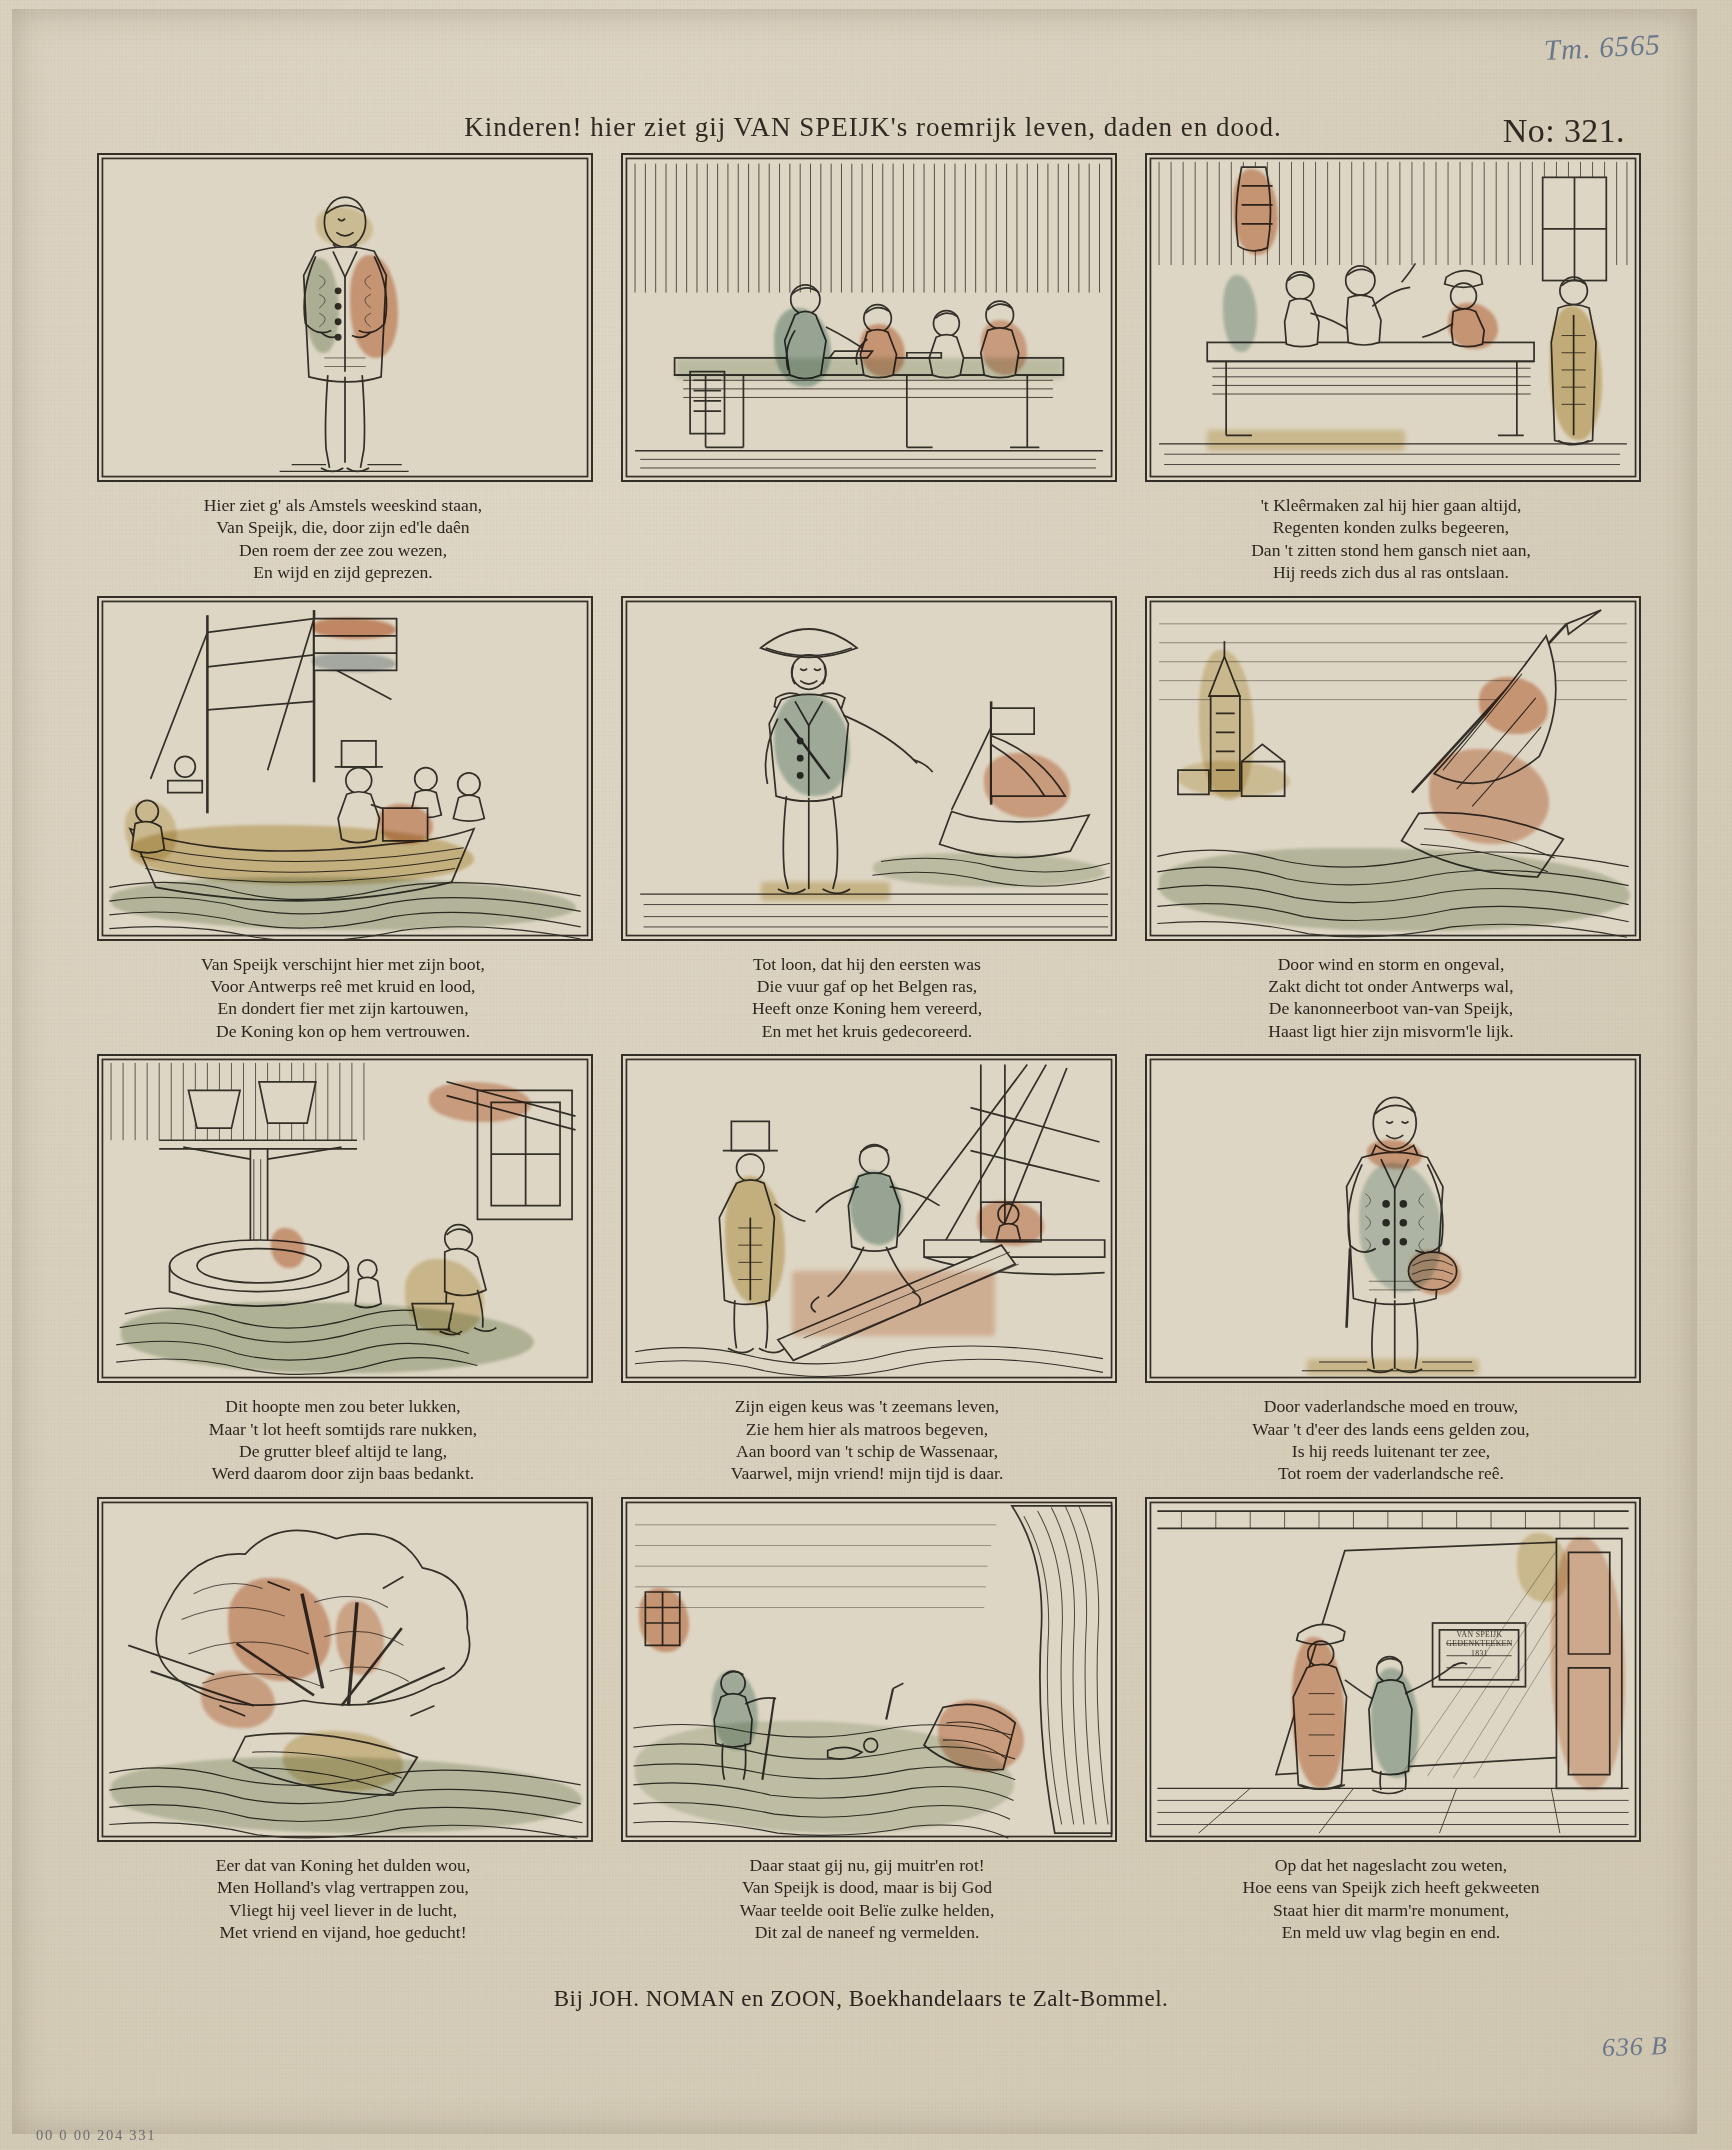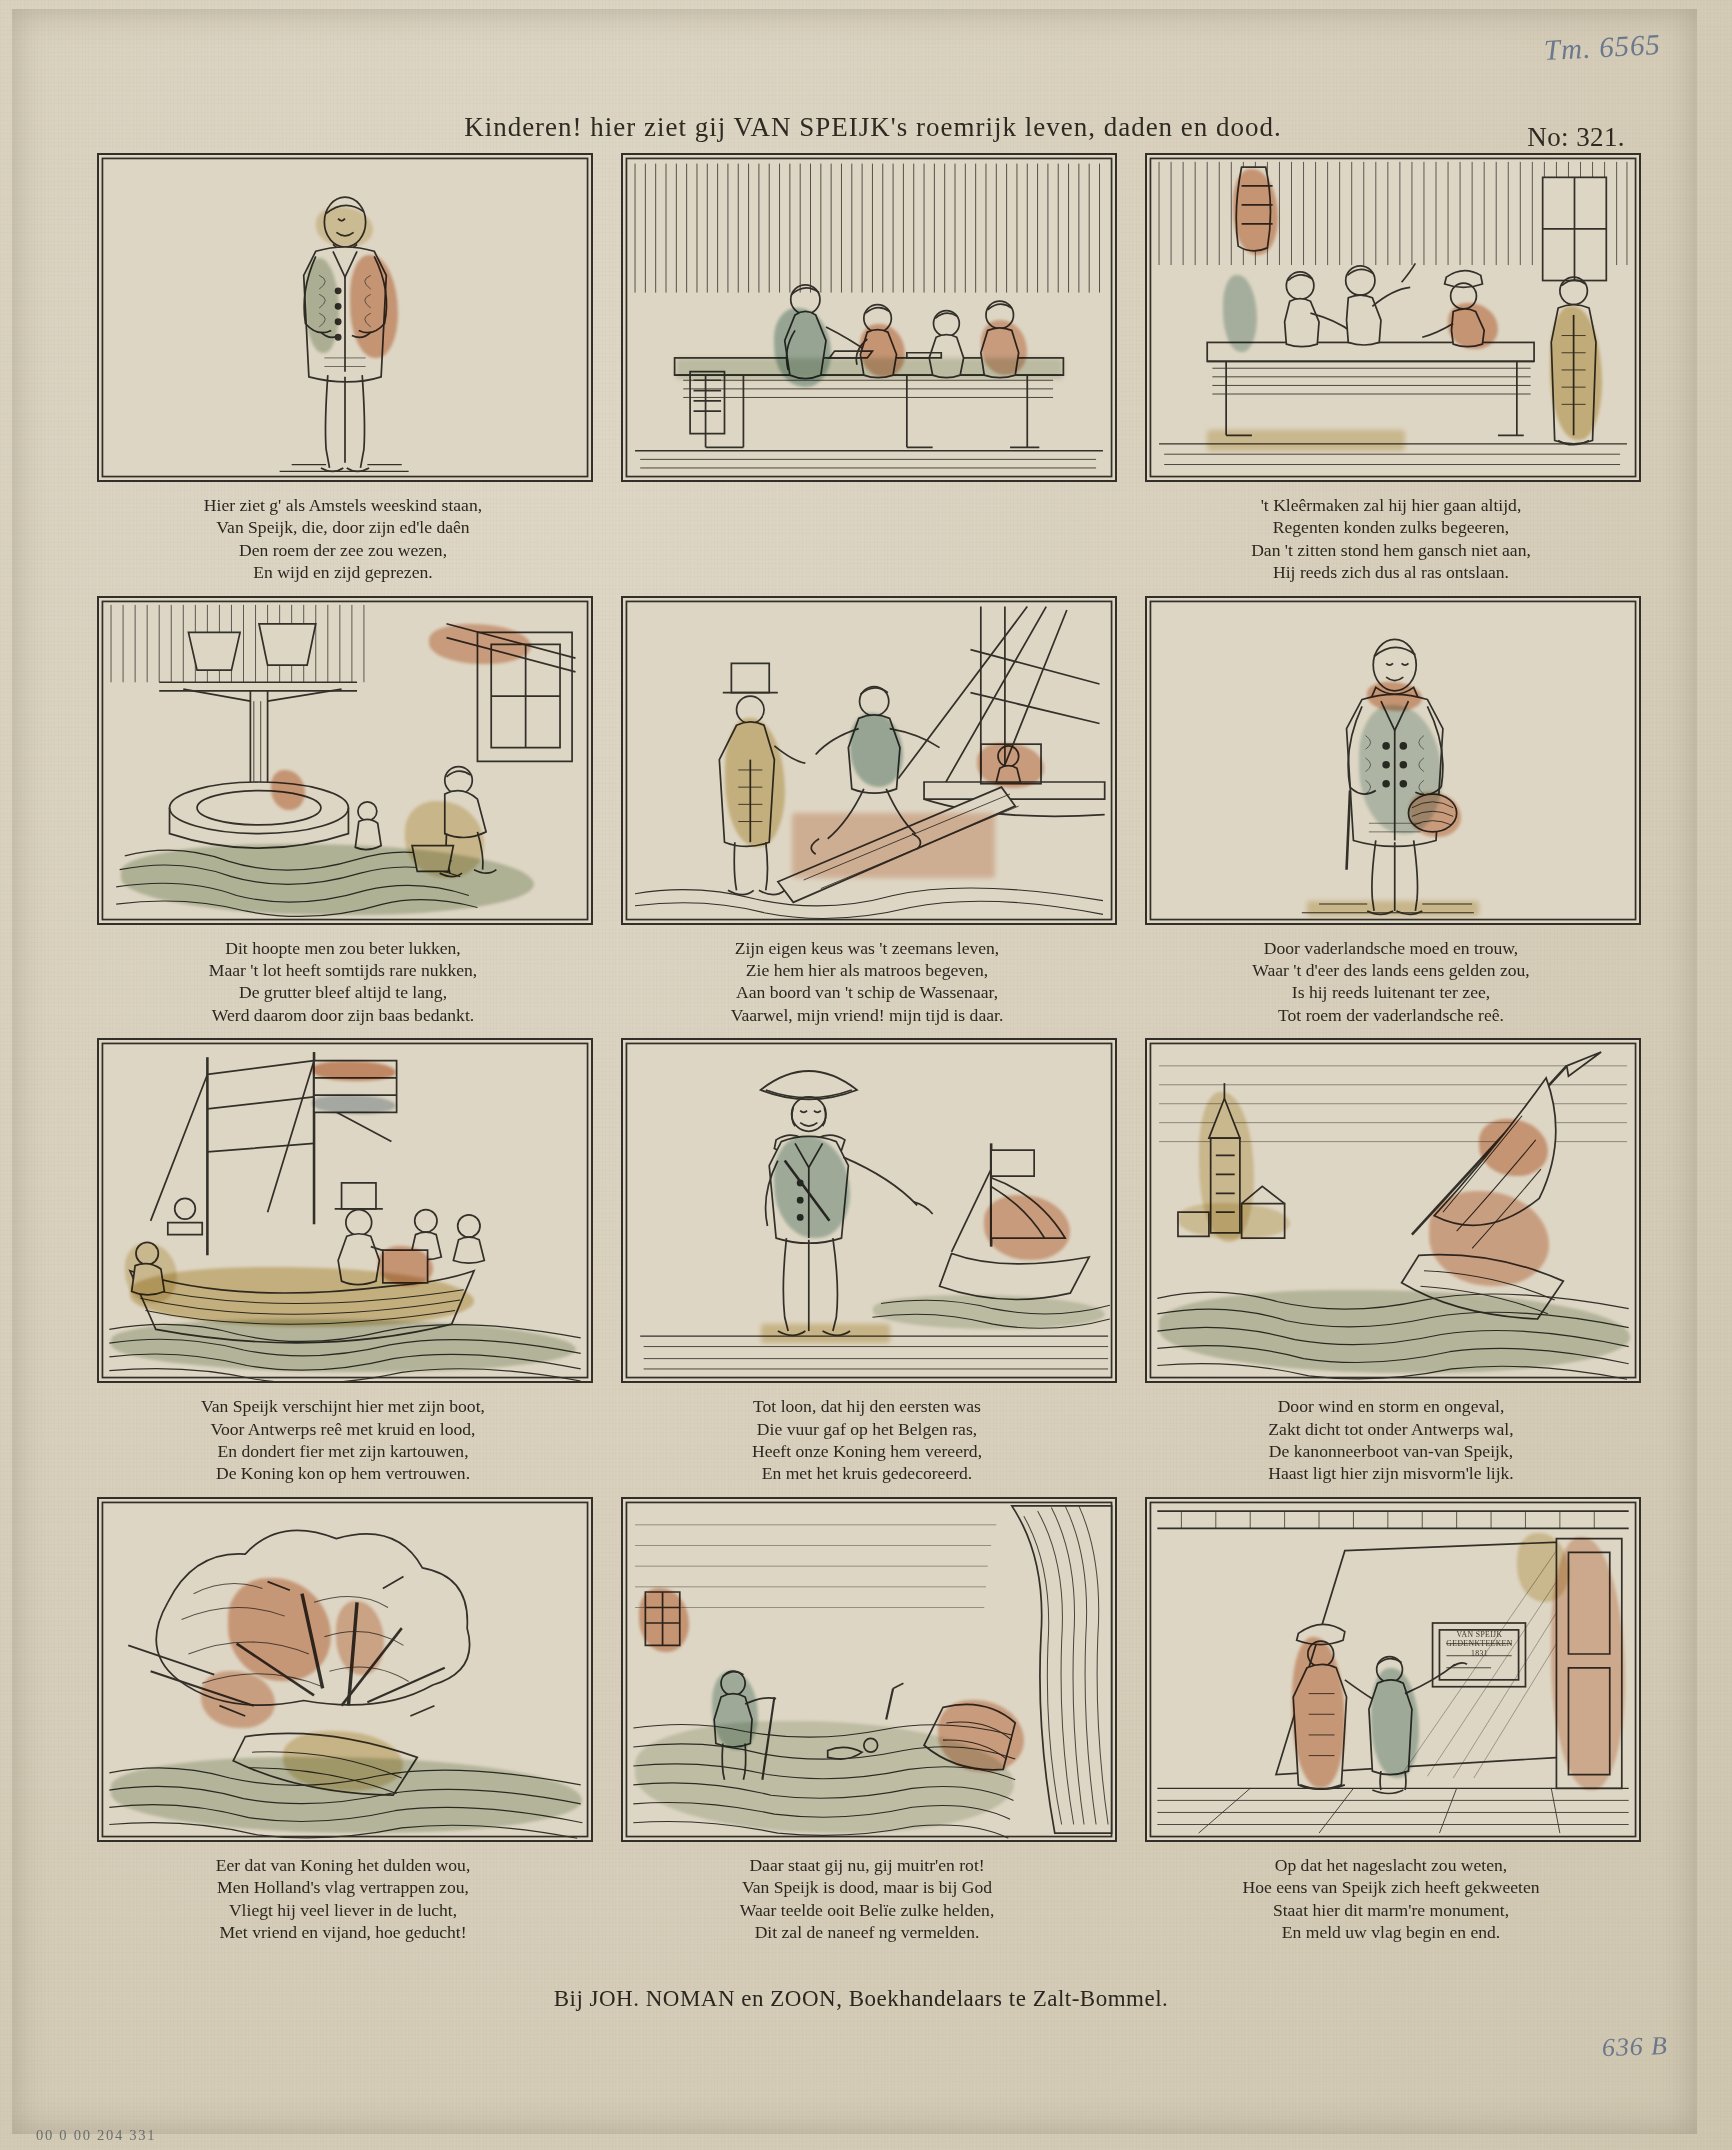--- a/index.html
+++ b/index.html
@@ -89,22 +89,22 @@
     font-size: 27px;
     letter-spacing: 1px;
     color: #2e2a22;
     font-family: "Liberation Serif", serif;
     white-space: nowrap;
     margin-left: 24px;
   }
   .issue-no {
     position: absolute;
     right: 45px;
-    top: 79px;
-    font-size: 27px;
+    top: 69px;
+    font-size: 34px;
     color: #2e2a22;
     letter-spacing: 0.4px;
   }
   
   .grid {
     position: absolute;
     left: 45px;
     top: 110px;
     width: 1540px;
   }
@@ -393,20 +393,223 @@
             <div>Regenten konden zulks begeeren,</div>
             <div>Dan 't zitten stond hem gansch niet aan,</div>
             <div>Hij reeds zich dus al ras ontslaan.</div>
           </div>
         </div>
       </div>
 
       <div class="row">
 
         <div class="cell">
+          <div class="frame tall">
+            <div class="ill">
+              <svg viewBox="0 0 572 396" preserveAspectRatio="none">
+                <rect x="4" y="4" width="564" height="388" fill="none" stroke="#33302a" stroke-width="2"></rect>
+                <g stroke="#33302a" stroke-width="2" fill="none">
+
+                  <path d="M126 20 v230" stroke-width="3"></path>
+                  <path d="M250 14 v200" stroke-width="3"></path>
+                  <path d="M126 40 l124 -16 M126 80 l124 -14 M126 130 l124 -10"></path>
+                  <path d="M60 210 l66 -170 M196 200 l54 -176"></path>
+                  <path d="M250 30 l90 40 M250 70 l90 48"></path>
+
+                  <path d="M250 24 h96 v60 h-96 z" fill="#ded6c4"></path>
+                  <path d="M250 44 h96 M250 64 h96"></path>
+
+                  <path d="M36 268 q120 40 300 18 q60 -4 100 -18 l-26 62 q-160 40 -344 6 z" fill="#ded6c4"></path>
+                  <g stroke-width="1.2">
+                    <path d="M44 286 q160 38 380 4 M48 300 q160 36 372 2 M54 314 q156 32 360 0"></path>
+                  </g>
+
+                  <g>
+                    <path d="M80 212 h40 v14 h-40 z" fill="#ded6c4"></path>
+                    <circle cx="100" cy="196" r="12"></circle>
+                  </g>
+
+                  <g>
+                    <path d="M282 166 h40 v30 h-40 z" fill="#ded6c4"></path>
+                    <path d="M274 196 h56"></path>
+                    <circle cx="302" cy="212" r="15"></circle>
+                    <path d="M288 228 q14 -6 28 0 l10 28 l-4 24 q-22 8 -40 0 l-4 -24 z" fill="#ded6c4"></path>
+                    <path d="M316 240 q30 8 46 24"></path>
+                  </g>
+
+                  <g>
+                    <circle cx="380" cy="210" r="13"></circle>
+                    <path d="M368 226 q12 -6 24 0 l6 26 q-18 6 -36 0 z" fill="#ded6c4"></path>
+                    <circle cx="430" cy="216" r="13"></circle>
+                    <path d="M418 232 q12 -6 24 0 l6 24 q-18 6 -36 0 z" fill="#ded6c4"></path>
+                  </g>
+
+                  <path d="M330 244 h52 v38 h-52 z" fill="#ded6c4"></path>
+
+                  <g>
+                    <circle cx="56" cy="248" r="13"></circle>
+                    <path d="M42 262 q16 -6 30 4 l4 26 q-20 8 -38 0 z" fill="#ded6c4"></path>
+                  </g>
+
+                  <g stroke-width="1.4">
+                    <path d="M12 336 q80 -14 150 6 q80 18 170 -4 q90 -18 228 8"></path>
+                    <path d="M12 352 q80 -12 156 8 q80 16 170 -6 q90 -16 222 10"></path>
+                    <path d="M12 368 q80 -10 160 10 q80 14 170 -8 q90 -14 218 12"></path>
+                    <path d="M12 384 q90 -8 170 10 q80 12 170 -8 q90 -12 208 10"></path>
+                  </g>
+                </g>
+              </svg>
+            </div>
+            <div class="wash w-orange" style="left:213px;top:20.6px;width:84px;height:20.6px;opacity:.6;"></div>
+            <div class="wash w-blue" style="left:213px;top:55px;width:84px;height:19px;opacity:.45;"></div>
+            <div class="wash w-ochre" style="left:31px;top:227px;width:344px;height:60px;opacity:.5;"></div>
+            <div class="wash w-orange" style="left:279px;top:206px;width:55px;height:40px;opacity:.5;"></div>
+            <div class="wash w-green" style="left:12px;top:279px;width:465px;height:53px;opacity:.35;"></div>
+            <div class="wash w-ochre" style="left:26px;top:203px;width:52px;height:60px;opacity:.4;"></div>
+          </div>
+          <div class="caption">
+            <div>Van Speijk verschijnt hier met zijn boot,</div>
+            <div>Voor Antwerps reê met kruid en lood,</div>
+            <div>En dondert fier met zijn kartouwen,</div>
+            <div>De Koning kon op hem vertrouwen.</div>
+          </div>
+        </div>
+
+        <div class="cell">
+          <div class="frame tall">
+            <div class="ill">
+              <svg viewBox="0 0 572 396" preserveAspectRatio="none">
+                <rect x="4" y="4" width="564" height="388" fill="none" stroke="#33302a" stroke-width="2"></rect>
+                <g stroke="#33302a" stroke-width="2" fill="none">
+
+                  <path d="M160 58 q56 -44 112 0 q-56 22 -112 0 z" fill="#ded6c4"></path>
+                  <path d="M166 58 q50 18 100 0"></path>
+
+                  <circle cx="216" cy="86" r="20"></circle>
+                  <path d="M206 82 q4 4 8 0 M222 82 q4 4 8 0"></path>
+                  <path d="M206 96 q10 8 20 0"></path>
+
+                  <path d="M198 78 q-4 14 2 22 M234 78 q4 14 -2 22"></path>
+
+                  <path d="M178 116 q16 -10 30 -2 l-2 14 q-16 6 -30 -2 z" fill="#ded6c4"></path>
+                  <path d="M226 114 q16 -8 32 2 l-4 12 q-16 6 -30 0 z" fill="#ded6c4"></path>
+
+                  <path d="M184 118 q32 -12 64 0 l14 28 l-8 84 q-38 12 -76 0 l-8 -84 z" fill="#ded6c4"></path>
+                  <path d="M200 120 l16 28 l16 -28"></path>
+                  <path d="M216 148 v82"></path>
+                  <circle cx="206" cy="166" r="3" fill="#33302a"></circle>
+                  <circle cx="206" cy="186" r="3" fill="#33302a"></circle>
+                  <circle cx="206" cy="206" r="3" fill="#33302a"></circle>
+
+                  <path d="M188 140 l52 70" stroke-width="3"></path>
+
+                  <path d="M256 136 q56 24 86 56"></path>
+                  <path d="M338 188 q14 4 22 14"></path>
+
+                  <path d="M180 140 q-20 40 -12 76"></path>
+
+                  <path d="M190 230 q-6 56 -2 92 l4 16"></path>
+                  <path d="M244 230 q8 56 4 92 l-4 16"></path>
+                  <path d="M216 232 v106"></path>
+
+                  <path d="M180 338 q18 10 32 0 M232 338 q18 10 32 0"></path>
+
+                  <path d="M428 120 v120" stroke-width="3"></path>
+                  <path d="M428 128 h50 v30 h-50 z" fill="#ded6c4"></path>
+                  <path d="M428 160 q56 20 86 70 l-86 0 z" fill="#ded6c4"></path>
+                  <path d="M428 170 q40 24 62 60"></path>
+                  <path d="M382 248 q60 22 160 4 l-22 42 q-78 18 -152 -8 z" fill="#ded6c4"></path>
+                  <path d="M428 150 l-46 96"></path>
+
+                  <g stroke-width="1.3">
+                    <path d="M300 306 q70 -10 130 6 q70 14 136 -4"></path>
+                    <path d="M290 322 q70 -10 140 8 q70 12 136 -6"></path>
+                  </g>
+
+                  <path d="M20 344 h544" stroke-width="1.5"></path>
+                  <g stroke-width="1">
+                      <path d="M24 356 h540 M24 370 h540 M24 382 h540"></path>
+                    </g>
+                </g>
+              </svg>
+            </div>
+            <div class="wash w-teal" style="left:151px;top:96px;width:76px;height:102px;opacity:.45;"></div>
+            <div class="wash w-orange" style="left:361px;top:155px;width:86px;height:65px;opacity:.45;"></div>
+            <div class="wash w-ochre rect-wash" style="left:138px;top:284px;width:129px;height:19px;opacity:.45;"></div>
+            <div class="wash w-green" style="left:250px;top:255px;width:232px;height:34px;opacity:.28;"></div>
+          </div>
+          <div class="caption">
+            <div>Tot loon, dat hij den eersten was</div>
+            <div>Die vuur gaf op het Belgen ras,</div>
+            <div>Heeft onze Koning hem vereerd,</div>
+            <div>En met het kruis gedecoreerd.</div>
+          </div>
+        </div>
+
+        <div class="cell">
+          <div class="frame tall">
+            <div class="ill">
+              <svg viewBox="0 0 572 396" preserveAspectRatio="none">
+                <rect x="4" y="4" width="564" height="388" fill="none" stroke="#33302a" stroke-width="2"></rect>
+                <g stroke="#33302a" stroke-width="2" fill="none">
+
+                  <g stroke-width="1" opacity=".55">
+                    <path d="M14 30 h544 M14 52 h544 M14 74 h544 M14 96 h544 M14 118 h544"></path>
+                  </g>
+
+                  <path d="M72 114 l18 -46 l18 46 z" fill="#ded6c4"></path>
+                  <path d="M74 114 h34 v110 h-34 z" fill="#ded6c4"></path>
+                  <path d="M80 134 h22 M80 156 h22 M80 178 h22 M80 200 h22"></path>
+                  <path d="M90 68 v-18"></path>
+
+                  <path d="M36 200 h36 v28 h-36 z" fill="#ded6c4"></path>
+                  <path d="M110 190 h50 v40 h-50 z" fill="#ded6c4"></path>
+                  <path d="M110 190 l24 -20 l26 20"></path>
+
+                  <path d="M488 30 l-180 196" stroke-width="3"></path>
+                  <path d="M464 44 q-60 84 -130 160 q60 30 122 -20 q34 -70 8 -140 z" fill="#ded6c4"></path>
+                  <g stroke-width="1.2">
+                    <path d="M436 88 q-50 62 -92 112 M452 116 q-50 60 -92 106 M458 150 q-44 52 -80 92"></path>
+                  </g>
+
+                  <path d="M488 30 l40 -16 l-38 28 z" fill="#ded6c4"></path>
+
+                  <path d="M316 250 q86 -6 168 30 l-30 44 q-94 -4 -158 -42 z" fill="#ded6c4"></path>
+                  <g stroke-width="1.2">
+                    <path d="M322 268 q84 4 152 34 M318 286 q84 6 148 32"></path>
+                  </g>
+
+                  <g stroke-width="1.4">
+                    <path d="M12 300 q70 -16 140 4 q80 18 170 -2 q90 -18 238 10"></path>
+                    <path d="M12 318 q80 -14 150 8 q80 16 170 -4 q90 -16 228 12"></path>
+                    <path d="M12 338 q80 -12 160 10 q80 14 170 -6 q90 -14 218 14"></path>
+                    <path d="M12 358 q90 -10 170 12 q80 12 170 -8 q90 -12 208 14"></path>
+                    <path d="M12 378 q90 -8 176 12 q80 10 166 -8 q90 -10 204 12"></path>
+                  </g>
+                </g>
+              </svg>
+            </div>
+            <div class="wash w-ochre" style="left:52px;top:52px;width:55px;height:150px;opacity:.4;"></div>
+            <div class="wash w-orange" style="left:332px;top:79px;width:69px;height:57px;opacity:.5;"></div>
+            <div class="wash w-orange" style="left:282px;top:151px;width:120px;height:95px;opacity:.42;"></div>
+            <div class="wash w-green" style="left:12px;top:250px;width:471px;height:83px;opacity:.34;"></div>
+            <div class="wash w-ochre" style="left:31px;top:163px;width:112px;height:36px;opacity:.35;"></div>
+          </div>
+          <div class="caption">
+            <div>Door wind en storm en ongeval,</div>
+            <div>Zakt dicht tot onder Antwerps wal,</div>
+            <div>De kanonneerboot van-van Speijk,</div>
+            <div>Haast ligt hier zijn misvorm'le lijk.</div>
+          </div>
+        </div>
+      </div>
+
+      <div class="row">
+
+        <div class="cell">
           <div class="frame">
             <div class="ill">
               <svg viewBox="0 0 572 378" preserveAspectRatio="none">
                 <rect x="4" y="4" width="564" height="370" fill="none" stroke="#33302a" stroke-width="2"></rect>
                 <g stroke="#33302a" stroke-width="1.1" opacity=".8">
                   <path d="M14 8 v90 M28 8 v90 M42 8 v90 M56 8 v90 M70 8 v90 M84 8 v90 M98 8 v90 M112 8 v90 M126 8 v90 M140 8 v90 M154 8 v90 M168 8 v90 M182 8 v90 M196 8 v90 M210 8 v90 M224 8 v90 M238 8 v90 M252 8 v90 M266 8 v90 M280 8 v90 M294 8 v90 M308 8 v90"></path>
                 </g>
                 <g stroke="#33302a" stroke-width="2" fill="none">
 
                   <path d="M104 40 h60 l-10 44 h-40 z" fill="#ded6c4"></path>
@@ -611,223 +814,20 @@
 
       <div class="row">
 
         <div class="cell">
           <div class="frame tall">
             <div class="ill">
               <svg viewBox="0 0 572 396" preserveAspectRatio="none">
                 <rect x="4" y="4" width="564" height="388" fill="none" stroke="#33302a" stroke-width="2"></rect>
                 <g stroke="#33302a" stroke-width="2" fill="none">
 
-                  <path d="M126 20 v230" stroke-width="3"></path>
-                  <path d="M250 14 v200" stroke-width="3"></path>
-                  <path d="M126 40 l124 -16 M126 80 l124 -14 M126 130 l124 -10"></path>
-                  <path d="M60 210 l66 -170 M196 200 l54 -176"></path>
-                  <path d="M250 30 l90 40 M250 70 l90 48"></path>
-
-                  <path d="M250 24 h96 v60 h-96 z" fill="#ded6c4"></path>
-                  <path d="M250 44 h96 M250 64 h96"></path>
-
-                  <path d="M36 268 q120 40 300 18 q60 -4 100 -18 l-26 62 q-160 40 -344 6 z" fill="#ded6c4"></path>
-                  <g stroke-width="1.2">
-                    <path d="M44 286 q160 38 380 4 M48 300 q160 36 372 2 M54 314 q156 32 360 0"></path>
-                  </g>
-
-                  <g>
-                    <path d="M80 212 h40 v14 h-40 z" fill="#ded6c4"></path>
-                    <circle cx="100" cy="196" r="12"></circle>
-                  </g>
-
-                  <g>
-                    <path d="M282 166 h40 v30 h-40 z" fill="#ded6c4"></path>
-                    <path d="M274 196 h56"></path>
-                    <circle cx="302" cy="212" r="15"></circle>
-                    <path d="M288 228 q14 -6 28 0 l10 28 l-4 24 q-22 8 -40 0 l-4 -24 z" fill="#ded6c4"></path>
-                    <path d="M316 240 q30 8 46 24"></path>
-                  </g>
-
-                  <g>
-                    <circle cx="380" cy="210" r="13"></circle>
-                    <path d="M368 226 q12 -6 24 0 l6 26 q-18 6 -36 0 z" fill="#ded6c4"></path>
-                    <circle cx="430" cy="216" r="13"></circle>
-                    <path d="M418 232 q12 -6 24 0 l6 24 q-18 6 -36 0 z" fill="#ded6c4"></path>
-                  </g>
-
-                  <path d="M330 244 h52 v38 h-52 z" fill="#ded6c4"></path>
-
-                  <g>
-                    <circle cx="56" cy="248" r="13"></circle>
-                    <path d="M42 262 q16 -6 30 4 l4 26 q-20 8 -38 0 z" fill="#ded6c4"></path>
-                  </g>
-
-                  <g stroke-width="1.4">
-                    <path d="M12 336 q80 -14 150 6 q80 18 170 -4 q90 -18 228 8"></path>
-                    <path d="M12 352 q80 -12 156 8 q80 16 170 -6 q90 -16 222 10"></path>
-                    <path d="M12 368 q80 -10 160 10 q80 14 170 -8 q90 -14 218 12"></path>
-                    <path d="M12 384 q90 -8 170 10 q80 12 170 -8 q90 -12 208 10"></path>
-                  </g>
-                </g>
-              </svg>
-            </div>
-            <div class="wash w-orange" style="left:213px;top:20.6px;width:84px;height:20.6px;opacity:.6;"></div>
-            <div class="wash w-blue" style="left:213px;top:55px;width:84px;height:19px;opacity:.45;"></div>
-            <div class="wash w-ochre" style="left:31px;top:227px;width:344px;height:60px;opacity:.5;"></div>
-            <div class="wash w-orange" style="left:279px;top:206px;width:55px;height:40px;opacity:.5;"></div>
-            <div class="wash w-green" style="left:12px;top:279px;width:465px;height:53px;opacity:.35;"></div>
-            <div class="wash w-ochre" style="left:26px;top:203px;width:52px;height:60px;opacity:.4;"></div>
-          </div>
-          <div class="caption">
-            <div>Van Speijk verschijnt hier met zijn boot,</div>
-            <div>Voor Antwerps reê met kruid en lood,</div>
-            <div>En dondert fier met zijn kartouwen,</div>
-            <div>De Koning kon op hem vertrouwen.</div>
-          </div>
-        </div>
-
-        <div class="cell">
-          <div class="frame tall">
-            <div class="ill">
-              <svg viewBox="0 0 572 396" preserveAspectRatio="none">
-                <rect x="4" y="4" width="564" height="388" fill="none" stroke="#33302a" stroke-width="2"></rect>
-                <g stroke="#33302a" stroke-width="2" fill="none">
-
-                  <path d="M160 58 q56 -44 112 0 q-56 22 -112 0 z" fill="#ded6c4"></path>
-                  <path d="M166 58 q50 18 100 0"></path>
-
-                  <circle cx="216" cy="86" r="20"></circle>
-                  <path d="M206 82 q4 4 8 0 M222 82 q4 4 8 0"></path>
-                  <path d="M206 96 q10 8 20 0"></path>
-
-                  <path d="M198 78 q-4 14 2 22 M234 78 q4 14 -2 22"></path>
-
-                  <path d="M178 116 q16 -10 30 -2 l-2 14 q-16 6 -30 -2 z" fill="#ded6c4"></path>
-                  <path d="M226 114 q16 -8 32 2 l-4 12 q-16 6 -30 0 z" fill="#ded6c4"></path>
-
-                  <path d="M184 118 q32 -12 64 0 l14 28 l-8 84 q-38 12 -76 0 l-8 -84 z" fill="#ded6c4"></path>
-                  <path d="M200 120 l16 28 l16 -28"></path>
-                  <path d="M216 148 v82"></path>
-                  <circle cx="206" cy="166" r="3" fill="#33302a"></circle>
-                  <circle cx="206" cy="186" r="3" fill="#33302a"></circle>
-                  <circle cx="206" cy="206" r="3" fill="#33302a"></circle>
-
-                  <path d="M188 140 l52 70" stroke-width="3"></path>
-
-                  <path d="M256 136 q56 24 86 56"></path>
-                  <path d="M338 188 q14 4 22 14"></path>
-
-                  <path d="M180 140 q-20 40 -12 76"></path>
-
-                  <path d="M190 230 q-6 56 -2 92 l4 16"></path>
-                  <path d="M244 230 q8 56 4 92 l-4 16"></path>
-                  <path d="M216 232 v106"></path>
-
-                  <path d="M180 338 q18 10 32 0 M232 338 q18 10 32 0"></path>
-
-                  <path d="M428 120 v120" stroke-width="3"></path>
-                  <path d="M428 128 h50 v30 h-50 z" fill="#ded6c4"></path>
-                  <path d="M428 160 q56 20 86 70 l-86 0 z" fill="#ded6c4"></path>
-                  <path d="M428 170 q40 24 62 60"></path>
-                  <path d="M382 248 q60 22 160 4 l-22 42 q-78 18 -152 -8 z" fill="#ded6c4"></path>
-                  <path d="M428 150 l-46 96"></path>
-
-                  <g stroke-width="1.3">
-                    <path d="M300 306 q70 -10 130 6 q70 14 136 -4"></path>
-                    <path d="M290 322 q70 -10 140 8 q70 12 136 -6"></path>
-                  </g>
-
-                  <path d="M20 344 h544" stroke-width="1.5"></path>
-                  <g stroke-width="1">
-                      <path d="M24 356 h540 M24 370 h540 M24 382 h540"></path>
-                    </g>
-                </g>
-              </svg>
-            </div>
-            <div class="wash w-teal" style="left:151px;top:96px;width:76px;height:102px;opacity:.45;"></div>
-            <div class="wash w-orange" style="left:361px;top:155px;width:86px;height:65px;opacity:.45;"></div>
-            <div class="wash w-ochre rect-wash" style="left:138px;top:284px;width:129px;height:19px;opacity:.45;"></div>
-            <div class="wash w-green" style="left:250px;top:255px;width:232px;height:34px;opacity:.28;"></div>
-          </div>
-          <div class="caption">
-            <div>Tot loon, dat hij den eersten was</div>
-            <div>Die vuur gaf op het Belgen ras,</div>
-            <div>Heeft onze Koning hem vereerd,</div>
-            <div>En met het kruis gedecoreerd.</div>
-          </div>
-        </div>
-
-        <div class="cell">
-          <div class="frame tall">
-            <div class="ill">
-              <svg viewBox="0 0 572 396" preserveAspectRatio="none">
-                <rect x="4" y="4" width="564" height="388" fill="none" stroke="#33302a" stroke-width="2"></rect>
-                <g stroke="#33302a" stroke-width="2" fill="none">
-
-                  <g stroke-width="1" opacity=".55">
-                    <path d="M14 30 h544 M14 52 h544 M14 74 h544 M14 96 h544 M14 118 h544"></path>
-                  </g>
-
-                  <path d="M72 114 l18 -46 l18 46 z" fill="#ded6c4"></path>
-                  <path d="M74 114 h34 v110 h-34 z" fill="#ded6c4"></path>
-                  <path d="M80 134 h22 M80 156 h22 M80 178 h22 M80 200 h22"></path>
-                  <path d="M90 68 v-18"></path>
-
-                  <path d="M36 200 h36 v28 h-36 z" fill="#ded6c4"></path>
-                  <path d="M110 190 h50 v40 h-50 z" fill="#ded6c4"></path>
-                  <path d="M110 190 l24 -20 l26 20"></path>
-
-                  <path d="M488 30 l-180 196" stroke-width="3"></path>
-                  <path d="M464 44 q-60 84 -130 160 q60 30 122 -20 q34 -70 8 -140 z" fill="#ded6c4"></path>
-                  <g stroke-width="1.2">
-                    <path d="M436 88 q-50 62 -92 112 M452 116 q-50 60 -92 106 M458 150 q-44 52 -80 92"></path>
-                  </g>
-
-                  <path d="M488 30 l40 -16 l-38 28 z" fill="#ded6c4"></path>
-
-                  <path d="M316 250 q86 -6 168 30 l-30 44 q-94 -4 -158 -42 z" fill="#ded6c4"></path>
-                  <g stroke-width="1.2">
-                    <path d="M322 268 q84 4 152 34 M318 286 q84 6 148 32"></path>
-                  </g>
-
-                  <g stroke-width="1.4">
-                    <path d="M12 300 q70 -16 140 4 q80 18 170 -2 q90 -18 238 10"></path>
-                    <path d="M12 318 q80 -14 150 8 q80 16 170 -4 q90 -16 228 12"></path>
-                    <path d="M12 338 q80 -12 160 10 q80 14 170 -6 q90 -14 218 14"></path>
-                    <path d="M12 358 q90 -10 170 12 q80 12 170 -8 q90 -12 208 14"></path>
-                    <path d="M12 378 q90 -8 176 12 q80 10 166 -8 q90 -10 204 12"></path>
-                  </g>
-                </g>
-              </svg>
-            </div>
-            <div class="wash w-ochre" style="left:52px;top:52px;width:55px;height:150px;opacity:.4;"></div>
-            <div class="wash w-orange" style="left:332px;top:79px;width:69px;height:57px;opacity:.5;"></div>
-            <div class="wash w-orange" style="left:282px;top:151px;width:120px;height:95px;opacity:.42;"></div>
-            <div class="wash w-green" style="left:12px;top:250px;width:471px;height:83px;opacity:.34;"></div>
-            <div class="wash w-ochre" style="left:31px;top:163px;width:112px;height:36px;opacity:.35;"></div>
-          </div>
-          <div class="caption">
-            <div>Door wind en storm en ongeval,</div>
-            <div>Zakt dicht tot onder Antwerps wal,</div>
-            <div>De kanonneerboot van-van Speijk,</div>
-            <div>Haast ligt hier zijn misvorm'le lijk.</div>
-          </div>
-        </div>
-      </div>
-
-      <div class="row">
-
-        <div class="cell">
-          <div class="frame tall">
-            <div class="ill">
-              <svg viewBox="0 0 572 396" preserveAspectRatio="none">
-                <rect x="4" y="4" width="564" height="388" fill="none" stroke="#33302a" stroke-width="2"></rect>
-                <g stroke="#33302a" stroke-width="2" fill="none">
-
                   <path d="M80 120 q30 -60 90 -56 q40 -44 106 -18 q70 -20 100 34 q56 10 52 70 q14 50 -40 66 q-60 34 -150 18 q-90 18 -146 -24 q-44 -34 -12 -90 z" fill="#ded6c4"></path>
                   <g stroke-width="1.2" opacity=".8">
                     <path d="M110 110 q40 -20 80 -6 M96 140 q60 -26 120 -4 M104 180 q70 -28 140 0 M120 214 q70 -24 140 4 M250 120 q50 -16 86 6 M262 160 q50 -16 92 10 M268 200 q50 -14 92 12"></path>
                   </g>
 
                   <path d="M236 110 l24 110" stroke-width="4"></path>
                   <path d="M300 120 l-10 120" stroke-width="4"></path>
                   <path d="M160 168 l90 60" stroke-width="3"></path>
                   <path d="M352 150 l-70 90" stroke-width="3"></path>
                   <path d="M60 200 l120 40" stroke-width="2.5"></path>

